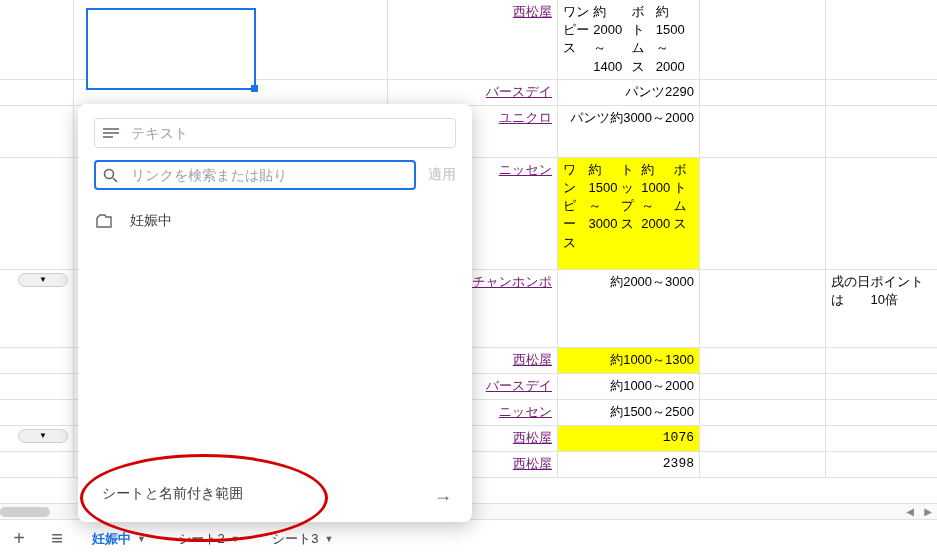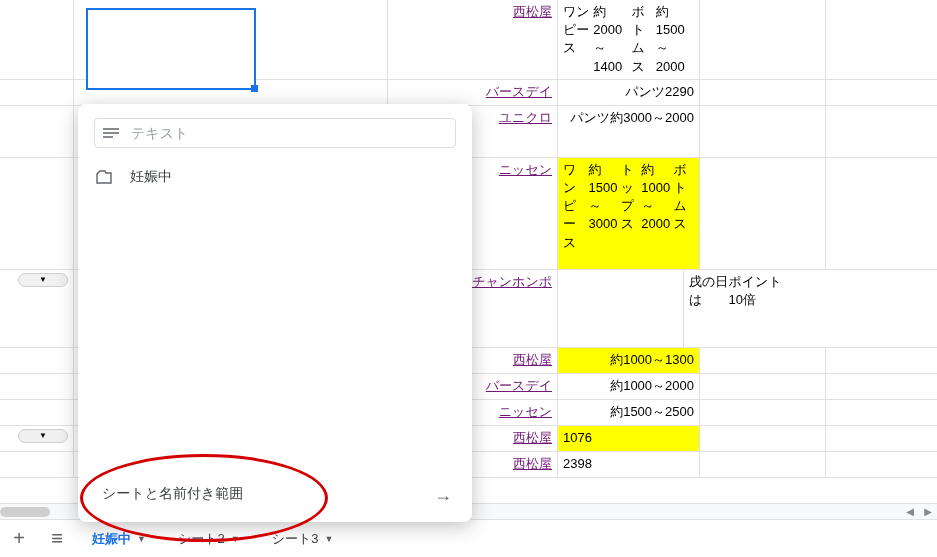--- a/index.html
+++ b/index.html
@@ -13,21 +13,21 @@
 .cell { border-right: 1px solid #e1e1e1; padding: 3px 5px; display: flex; justify-content: flex-end; line-height: 1.4; }
 .c-a { width: 74px; }
 .c-b { width: 314px; }
 .c-c { width: 170px; }
 .c-d { width: 142px; }
 .c-d.just-top { justify-content: flex-start; }
 .c-e { width: 126px; }
 .c-f { width: 110px; border-right: none; }
 .link { color: #701a75; text-decoration: underline; cursor: pointer; }
 .hl { background: #ffff00; }
-.num { text-align: right; justify-content: flex-start; }
+.num { text-align: right; justify-content: flex-end; font-family: Liberation Mono, monospace; }
 .collapse-btn { width: 50px; height: 14px; border: 1px solid #cfcfcf; border-radius: 7px; background: #f0f0f0; font-size: 8px; display: flex; align-items: center; justify-content: center; margin-left: 10px; }
 
 .selected-cell { position: absolute; top: 8px; left: 86px; width: 170px; height: 82px; border: 2px solid #1a73e8; background: #fff; pointer-events: none; z-index: 1; }
 .sel-handle { position: absolute; right: -4px; bottom: -4px; width: 7px; height: 7px; background: #1a73e8; }
 
 .popover { position: absolute; top: 104px; left: 78px; width: 394px; height: 418px; background: #fff; border-radius: 8px; box-shadow: 0 4px 20px rgba(0,0,0,0.25); z-index: 10; padding: 14px 16px 10px 16px; display: flex; flex-direction: column; }
 .input-row { display: flex; align-items: center; border: 1px solid #dadce0; border-radius: 4px; padding: 6px 8px; margin-bottom: 12px; }
 .input-row.focused { border: 2px solid #1a73e8; padding: 5px 7px; }
 .input-row .icon { width: 18px; margin-right: 10px; color: #5f6368; font-size: 14px; display:flex; align-items:center; }
 .input-row input { border: none; outline: none; flex: 1; font-size: 14px; color: #202124; }
@@ -117,20 +117,23 @@
       <div class="cell c-f"></div>
     </div>
     <div class="row tall4">
       <div class="cell c-a">
         <div class="collapse-btn">▼</div>
       </div>
       <div class="cell c-b"></div>
       <div class="cell c-c">
         <span class="link">アカチャンホンポ</span>
       </div>
+      <div class="cell c-d">
+        <div>約2000～3000</div>
+      </div>
       <div class="cell c-e"></div>
       <div class="cell c-f">
         <div>戌の日は</div>
         <div>ポイント10倍</div>
       </div>
     </div>
     <div class="row ">
       <div class="cell c-a"></div>
       <div class="cell c-b"></div>
       <div class="cell c-c">
@@ -200,20 +203,32 @@
 
 <div class="popover">
   <div class="input-row">
     <span class="icon">
       <svg width="16" height="12" viewBox="0 0 16 12">
           <path d="M0 2h16M0 6h16M0 10h10" stroke="#5f6368" stroke-width="1.6"></path>
         </svg>
     </span>
     <input placeholder="テキスト" style="">
   </div>
+  <div class="search-row">
+    <div class="input-row focused box" style="margin-bottom:0;">
+      <span class="icon">
+        <svg width="15" height="15" viewBox="0 0 15 15">
+            <circle cx="6" cy="6" r="4.5" fill="none" stroke="#5f6368" stroke-width="1.6"></circle>
+            <line x1="10" y1="10" x2="14" y2="14" stroke="#5f6368" stroke-width="1.6"></line>
+          </svg>
+      </span>
+      <input placeholder="リンクを検索または貼り" style="">
+    </div>
+    <span class="apply">適用</span>
+  </div>
   <div class="option-row">
     <span class="icon">
       <svg width="16" height="14" viewBox="0 0 16 14">
           <path d="M1 4 L4 1 H9 L10 3 H15 V13 H1 Z" fill="none" stroke="#5f6368" stroke-width="1.4"></path>
         </svg>
     </span>
     <span>妊娠中</span>
   </div>
   <div class="spacer"></div>
   <div class="footer-row">

